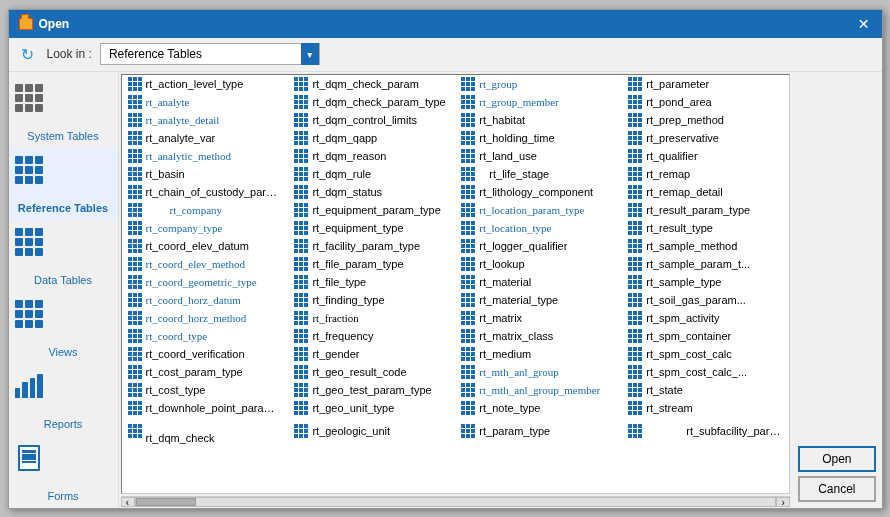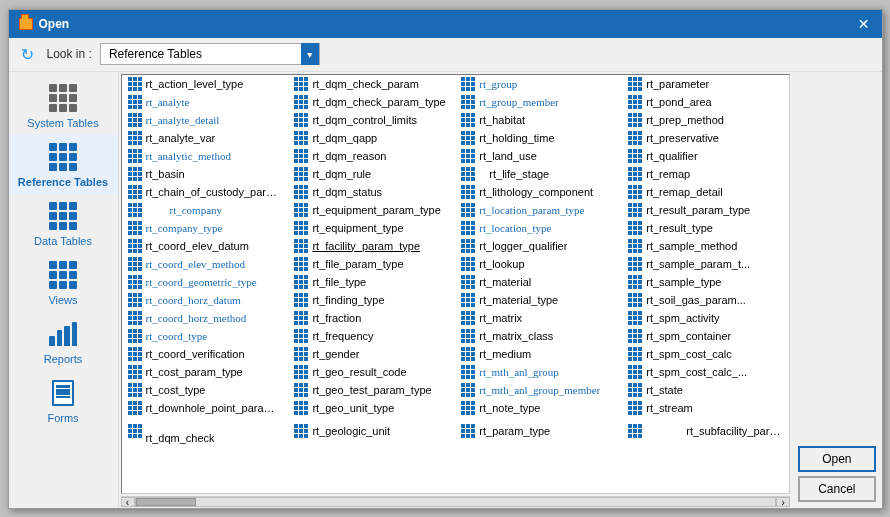--- a/index.html
+++ b/index.html
@@ -120,24 +120,23 @@
       display: flex;
       flex-direction: column;
       align-items: center;
       padding: 4px 0;
       gap: 0;
     }
     .sidebar-item {
       width: 100%;
       display: flex;
       flex-direction: column;
-      align-items: center;
       padding: 6px 4px;
       cursor: pointer;
-      gap: 3px;
+      gap: 16px;
     }
     .sidebar-item.active {
       background: #e8f0fe;
     }
     .sidebar-item .label {
       font-size: 11px;
       color: #1a6bb5;
       font-weight: 500;
       text-align: center;
     }
@@ -955,21 +954,21 @@
               <span></span>
               <span></span>
               <span></span>
               <span></span>
               <span></span>
               <span></span>
               <span></span>
               <span></span>
               <span></span>
             </div>
-            <span style="overflow: hidden; text-overflow: ellipsis; text-decoration: underline;">rt_facility_param_type</span>
+            <span style="overflow: hidden; text-overflow: ellipsis;">rt_facility_param_type</span>
           </div>
           <div class="file-item">
             <div class="file-icon">
               <span></span>
               <span></span>
               <span></span>
               <span></span>
               <span></span>
               <span></span>
               <span></span>
@@ -1179,21 +1178,21 @@
               <span></span>
               <span></span>
               <span></span>
               <span></span>
               <span></span>
               <span></span>
               <span></span>
               <span></span>
               <span></span>
             </div>
-            <span style="overflow: hidden; text-overflow: ellipsis;">rt_fraction</span>
+            <span style="overflow: hidden; text-overflow: ellipsis; font-family: Liberation Serif, serif;">rt_fraction</span>
           </div>
           <div class="file-item">
             <div class="file-icon">
               <span></span>
               <span></span>
               <span></span>
               <span></span>
               <span></span>
               <span></span>
               <span></span>

